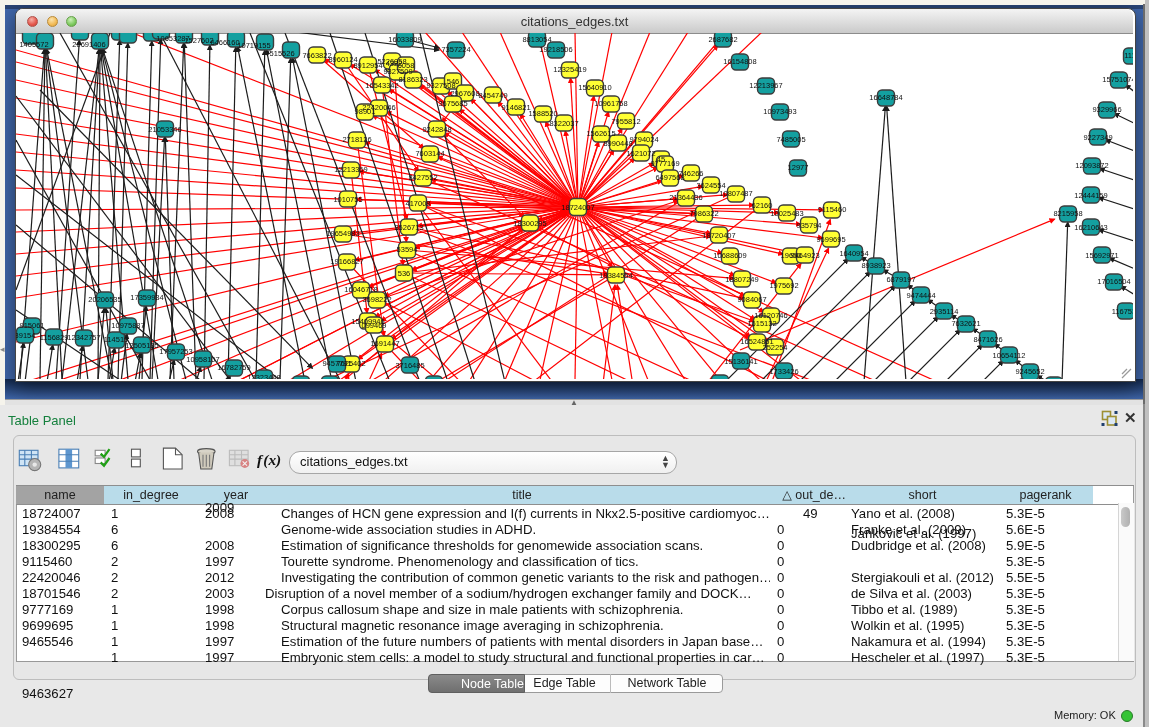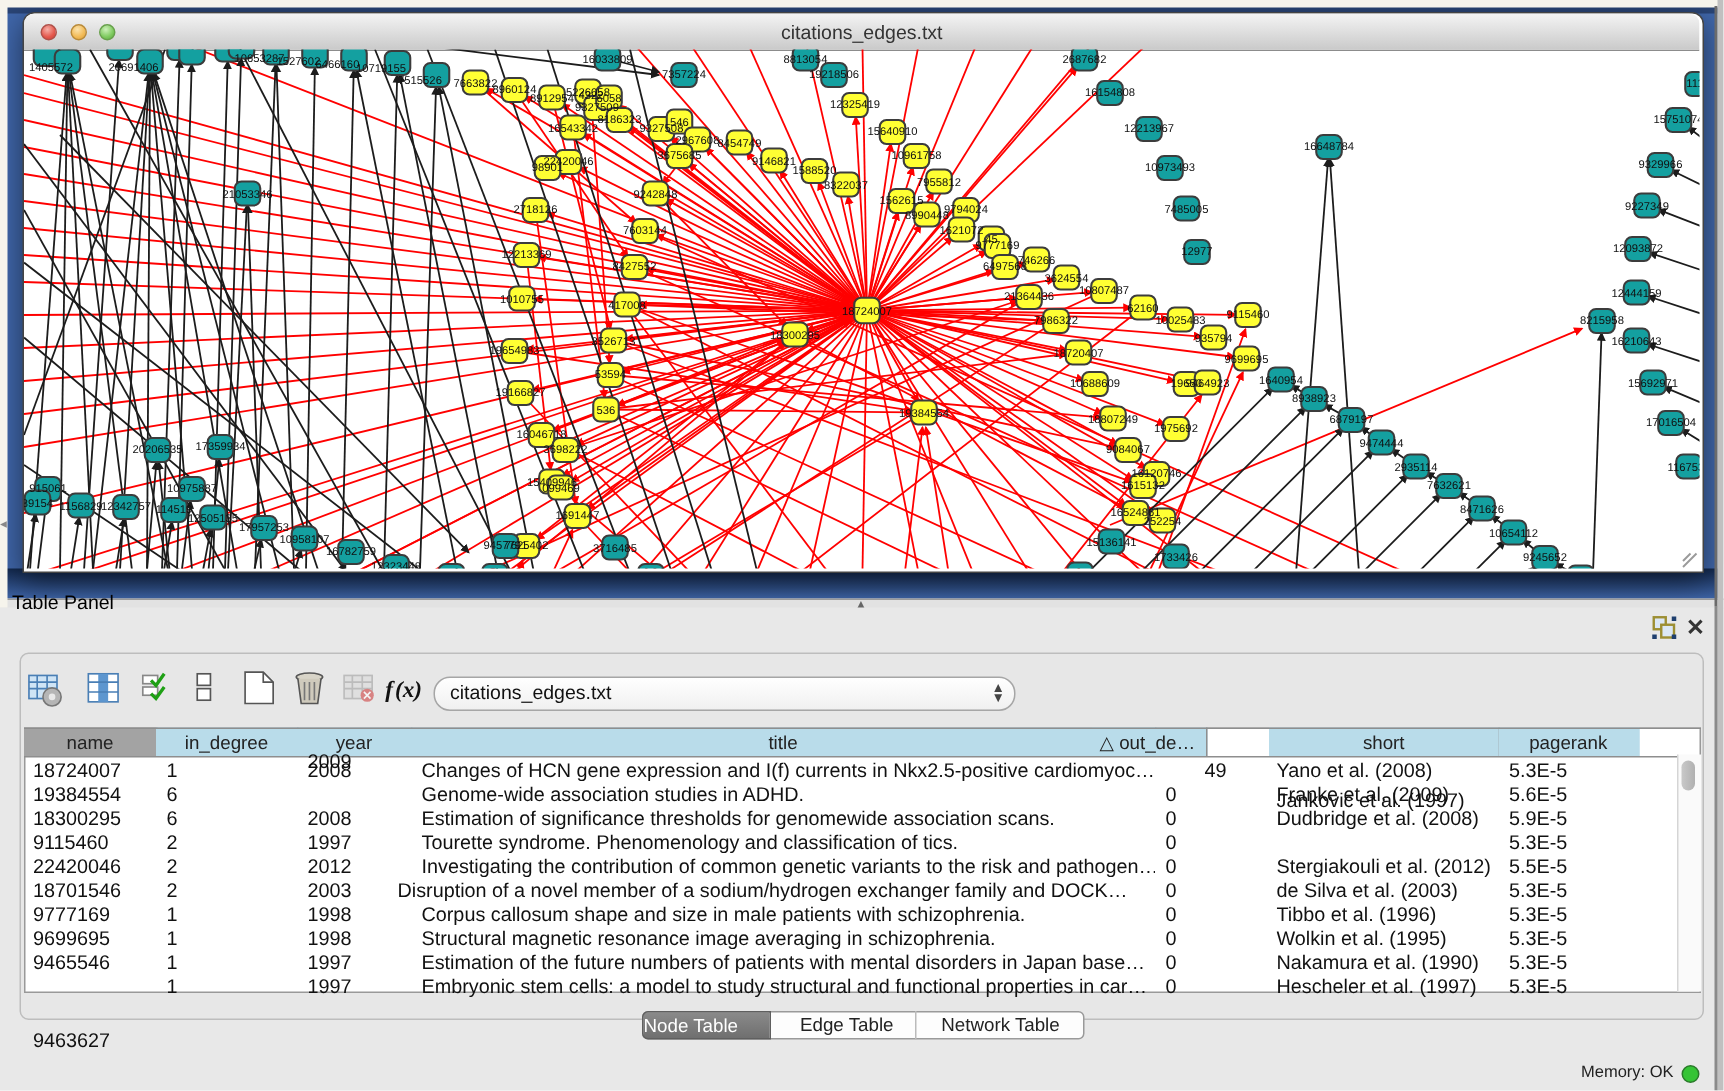--- a/index.html
+++ b/index.html
@@ -550,21 +550,21 @@
 <g stroke="#9a9a9a" stroke-width="1.3">
       <line x1="1122" y1="378" x2="1131" y2="369"></line>
       <line x1="1122" y1="374" x2="1127" y2="369"></line>
     </g>
 </svg>
 
 <div class="abs" style="left:0;top:399px;width:1149px;height:6px;background:#e2e2e2;border-top:1px solid #9a9a9a"></div>
 <div class="abs" style="left:570px;top:398px;font-size:8px;color:#666">▲</div>
 
 <div class="abs" style="left:0;top:405px;width:1149px;height:322px;background:#e8e8e8"></div>
-<div class="abs" style="left:8px;top:394px;font-size:13px;color:#000000">Table Panel</div>
+<div class="abs" style="left:8px;top:413px;font-size:13px;color:#15803d">Table Panel</div>
 <svg class="abs" style="left:1101px;top:410px" width="18" height="17">
     <rect x="1.5" y="1.5" width="8" height="8" fill="#dce8f5" stroke="#9d8f33" stroke-width="1.6"></rect>
     <rect x="6.5" y="6.5" width="8.5" height="8.5" fill="#dce8f5" stroke="#9d8f33" stroke-width="1.6"></rect>
     <rect x="13.5" y="1" width="3" height="3" fill="#1f3f6e"></rect>
     <rect x="0.5" y="13" width="3" height="3" fill="#1f3f6e"></rect>
     <rect x="13.5" y="13" width="3" height="3" fill="#1f3f6e"></rect>
   </svg>
 <div class="abs" style="left:1124px;top:409px;font-size:15px;color:#333;font-weight:bold">✕</div>
 
 <div class="abs" style="left:13px;top:435px;width:1123px;height:245px;background:#e7e7e7;border:1px solid #bdbdbd;border-radius:6px;box-sizing:border-box"></div>
@@ -610,21 +610,21 @@
 </svg>
 
 <div class="abs" style="left:289px;top:451px;width:388px;height:23px;background:linear-gradient(#fff,#f0f0f0);border:1px solid #a6a6a6;border-radius:11px;box-sizing:border-box;font-size:13px;color:#111;line-height:20px;padding-left:10px">citations_edges.txt</div>
 <div class="abs" style="left:661px;top:455px;font-size:9px;color:#444;line-height:7px">▲<br>▼</div>
 
 <div class="abs" style="left:16px;top:485px;width:1118px;height:177px;background:#fff;border:1px solid #999;box-sizing:border-box"></div>
 <div class="hdr" style="left:16px;width:88px;background:#a3a3a3">name</div>
 <div class="hdr" style="left:104px;width:94px">in_degree</div>
 <div class="hdr" style="left:198px;width:76px">year</div>
 <div class="hdr" style="left:274px;width:496px">title</div>
-<div class="hdr" style="left:728px;width:76px;text-align:left;padding-left:5px;width:71px">△ out_de…</div>
+<div class="hdr" style="left:770px;width:76px;text-align:right;padding-left:5px;width:71px">△ out_de…</div>
 <div class="hdr" style="left:846px;width:153px">short</div>
 <div class="hdr" style="left:999px;width:93px;border-right:1px solid #b9dcea">pagerank</div>
 <div class="abs" style="left:16px;top:485px;width:1118px;height:20px;border-top:1px solid #8e8e8e;border-bottom:1px solid #8e8e8e;box-sizing:border-box"></div>
 <div class="cell" style="left:22px;top:506px;width:82px">18724007</div>
 <div class="cell" style="left:111px;top:506px;width:87px">1</div>
 <div class="cell" style="left:205px;top:506px;width:69px">2008</div>
 <div class="cell" style="left:281px;top:506px;width:489px">Changes of HCN gene expression and I(f) currents in Nkx2.5‑positive cardiomyoc…</div>
 <div class="cell" style="left:803px;top:506px;width:69px">49</div>
 <div class="cell" style="left:851px;top:506px;width:148px">Yano et al. (2008)</div>
 <div class="cell" style="left:1006px;top:506px;width:86px">5.3E‑5</div>
@@ -661,49 +661,49 @@
 <div class="cell" style="left:205px;top:586px;width:69px">2003</div>
 <div class="cell" style="left:265px;top:586px;width:489px">Disruption of a novel member of a sodium/hydrogen exchanger family and DOCK…</div>
 <div class="cell" style="left:777px;top:586px;width:69px">0</div>
 <div class="cell" style="left:851px;top:586px;width:148px">de Silva et al. (2003)</div>
 <div class="cell" style="left:1006px;top:586px;width:86px">5.3E‑5</div>
 <div class="cell" style="left:22px;top:602px;width:82px">9777169</div>
 <div class="cell" style="left:111px;top:602px;width:87px">1</div>
 <div class="cell" style="left:205px;top:602px;width:69px">1998</div>
 <div class="cell" style="left:281px;top:602px;width:489px">Corpus callosum shape and size in male patients with schizophrenia.</div>
 <div class="cell" style="left:777px;top:602px;width:69px">0</div>
-<div class="cell" style="left:851px;top:602px;width:148px">Tibbo et al. (1996)</div>
+<div class="cell" style="left:851px;top:602px;width:148px">Tibbo et al. (1989)</div>
 <div class="cell" style="left:1006px;top:602px;width:86px">5.3E‑5</div>
 <div class="cell" style="left:22px;top:618px;width:82px">9699695</div>
 <div class="cell" style="left:111px;top:618px;width:87px">1</div>
 <div class="cell" style="left:205px;top:618px;width:69px">1998</div>
 <div class="cell" style="left:281px;top:618px;width:489px">Structural magnetic resonance image averaging in schizophrenia.</div>
 <div class="cell" style="left:777px;top:618px;width:69px">0</div>
 <div class="cell" style="left:851px;top:618px;width:148px">Wolkin et al. (1995)</div>
 <div class="cell" style="left:1006px;top:618px;width:86px">5.3E‑5</div>
 <div class="cell" style="left:22px;top:634px;width:82px">9465546</div>
 <div class="cell" style="left:111px;top:634px;width:87px">1</div>
 <div class="cell" style="left:205px;top:634px;width:69px">1997</div>
 <div class="cell" style="left:281px;top:634px;width:489px">Estimation of the future numbers of patients with mental disorders in Japan base…</div>
 <div class="cell" style="left:777px;top:634px;width:69px">0</div>
-<div class="cell" style="left:851px;top:634px;width:148px">Nakamura et al. (1990)</div>
+<div class="cell" style="left:851px;top:634px;width:148px">Nakamura et al. (1994)</div>
 <div class="cell" style="left:1006px;top:634px;width:86px">5.3E‑5</div>
 <div class="cell" style="left:22px;top:686px;width:82px">9463627</div>
 <div class="cell" style="left:111px;top:650px;width:87px">1</div>
 <div class="cell" style="left:205px;top:650px;width:69px">1997</div>
 <div class="cell" style="left:281px;top:650px;width:489px">Embryonic stem cells: a model to study structural and functional properties in car…</div>
 <div class="cell" style="left:777px;top:650px;width:69px">0</div>
 <div class="cell" style="left:851px;top:650px;width:148px">Hescheler et al. (1997)</div>
 <div class="cell" style="left:1006px;top:650px;width:86px">5.3E‑5</div>
 
 <div class="abs" style="left:1118px;top:503px;width:15px;height:158px;background:#fafafa;border-left:1px solid #d5d5d5"></div>
 <div class="abs" style="left:1121px;top:507px;width:9px;height:20px;background:linear-gradient(90deg,#c9c9c9,#b0b0b0);border-radius:5px"></div>
 
 <div class="abs" style="left:428px;top:674px;width:295px;height:19px;background:#fdfdfd;border:1px solid #9a9a9a;border-radius:4px;box-sizing:border-box"></div>
-<div class="abs" style="left:428px;top:674px;width:86px;height:19px;background:linear-gradient(#8a8a8a,#6f6f6f);border:1px solid #5f5f5f;border-radius:4px 0 0 4px;box-sizing:border-box;color:#fff;font-size:12.5px;text-align:left;line-height:18px">Node Table</div>
+<div class="abs" style="left:428px;top:674px;width:97px;height:19px;background:linear-gradient(#8a8a8a,#6f6f6f);border:1px solid #5f5f5f;border-radius:4px 0 0 4px;box-sizing:border-box;color:#fff;font-size:12.5px;text-align:right;line-height:18px">Node Table</div>
 <div class="abs" style="left:519px;top:674px;width:92px;height:19px;color:#222;font-size:12.5px;text-align:center;line-height:18px;border-right:1px solid #bbb;box-sizing:border-box">Edge Table</div>
 <div class="abs" style="left:611px;top:674px;width:112px;height:19px;color:#222;font-size:12.5px;text-align:center;line-height:18px">Network Table</div>
 
 <div class="abs" style="left:1054px;top:709px;font-size:11px;color:#222">Memory: OK</div>
 <div class="abs" style="left:1121px;top:710px;width:12px;height:12px;border-radius:6px;background:#35c435;border:1px solid #2a7a2a;box-sizing:border-box"></div>
 
 <div class="abs" style="left:0;top:0;width:1149px;height:5px;background:#f6f4ec"></div>
 <div class="abs" style="left:0;top:0;width:5px;height:405px;background:#f6f4ec"></div>
 <div class="abs" style="left:1143px;top:4px;width:2px;height:400px;background:#6b6b6b"></div>
 <div class="abs" style="left:1145px;top:0;width:4px;height:727px;background:#c0c0c0"></div>

